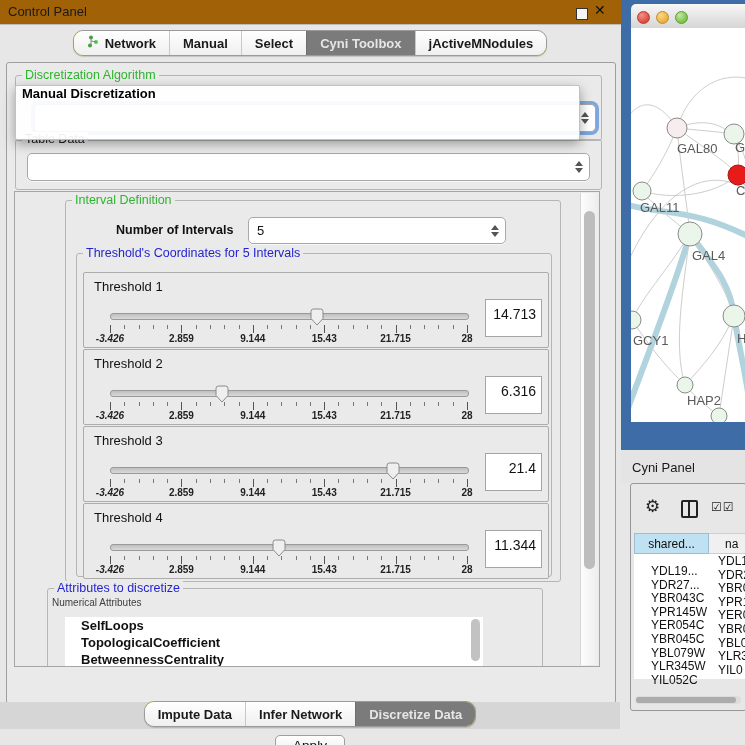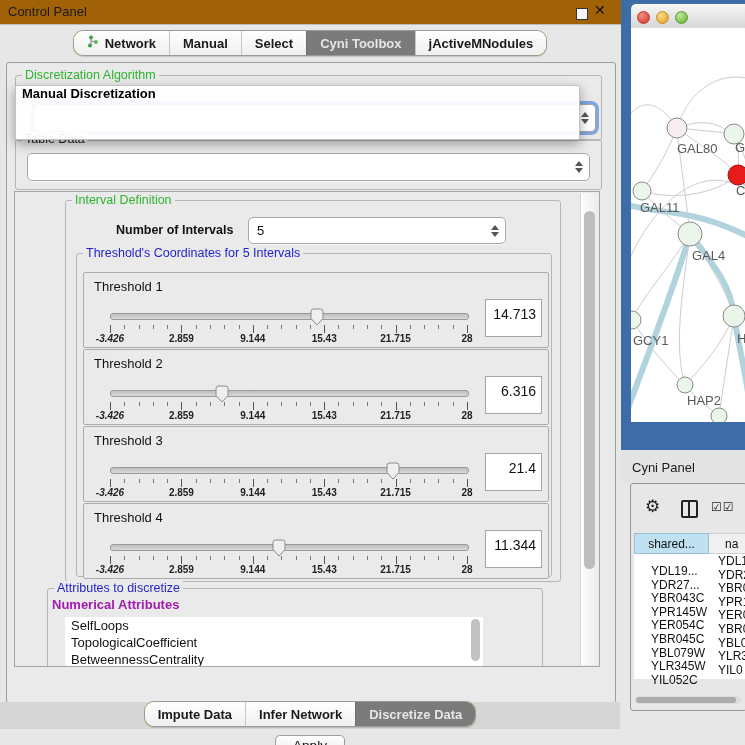--- a/index.html
+++ b/index.html
@@ -57,21 +57,21 @@
   .tick.major{height:8px;background:#555;}
   .ticklbls{position:absolute;left:26px;top:60px;width:357px;height:11px;font-size:10px;font-weight:bold;color:#222;}
   .ticklbls span{position:absolute;transform:translateX(-50%);white-space:nowrap;}
   .ticklbls span:nth-child(1){left:0;font-style:italic;} .ticklbls span:nth-child(2){left:20%;}
   .ticklbls span:nth-child(3){left:40%;} .ticklbls span:nth-child(4){left:60%;}
   .ticklbls span:nth-child(5){left:80%;} .ticklbls span:nth-child(6){left:100%;}
   .valbox{position:absolute;right:6px;top:26px;width:50px;height:30px;background:#FFF;border:1px solid #A5A5A5;font-size:14px;color:#111;text-align:right;padding:6px 5px 0 0;}
 
   
   #attr-list{position:absolute;left:17px;top:28px;width:418px;height:110px;background:#FFF;}
-  .attr-item{font-size:13px;color:#111;padding:1px 0 1px 6px;line-height:15px;}
+  .attr-item{font-size:13px;color:#111;padding:1px 0 1px 16px;line-height:15px;font-weight:bold;}
   #attr-scroll{position:absolute;right:3px;top:2px;width:9px;height:42px;background:#C2C2C2;border-radius:5px;}
 
   
   #apply-btn{left:268px;top:672px;width:68px;height:21px;background:linear-gradient(#FFFFFF,#E9E9E9);border:1px solid #9E9E9E;border-radius:5px;font-size:13.5px;color:#111;text-align:center;line-height:20px;}
   #bottom-band{left:0;top:702px;width:620px;height:27px;background:#D6D6D6;}
   #bottom-tabrow{left:0;top:700px;width:620px;height:28px;display:flex;justify-content:center;align-items:center;}
 
   
   #net-frame{left:621px;top:0;width:124px;height:450px;background:#3E6CA6;}
   #net-titlebar{left:631px;top:4px;width:114px;height:24px;background:linear-gradient(#F7F7F7,#D6D6D6);border-top-left-radius:5px;border-bottom:1px solid #ABABAB;}
@@ -363,21 +363,21 @@
                 <span>21.715</span>
                 <span>28</span>
             </div>
             <div class="valbox">11.344</div>
           </div>
         </div>
       </div>
 
       <div class="group" style="left:32px;top:396px;width:494px;height:150px;">
         <span class="legend blue">Attributes to discretize</span>
-        <span class="abs" style="left:4px;top:8px;font-size:13px;font-weight:bold;color:#a21caf;">Numerical Attributes</span>
+        <span class="abs" style="left:4px;top:8px;font-size:10px;font-weight:normal;color:#404040;">Numerical Attributes</span>
         <div id="attr-list">
           <div class="attr-item">SelfLoops</div>
           <div class="attr-item">TopologicalCoefficient</div>
           <div class="attr-item">BetweennessCentrality</div>
           <div id="attr-scroll"></div>
         </div>
       </div>
 
       <div id="v-scroll">
           <div id="v-thumb"></div>

